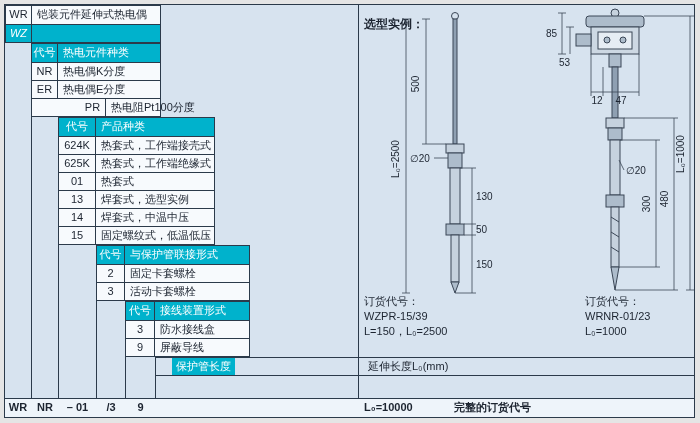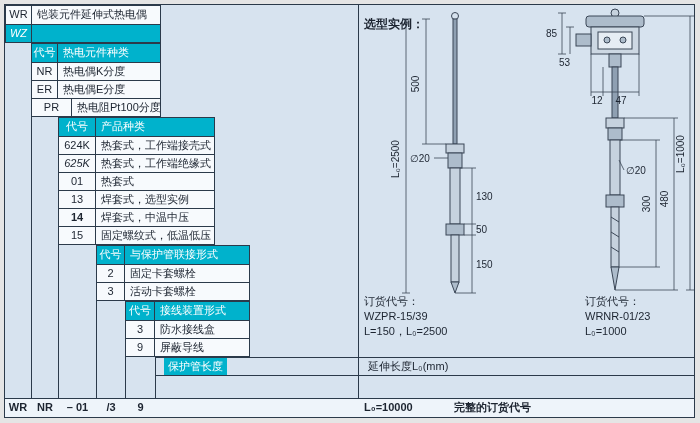--- a/index.html
+++ b/index.html
@@ -12,21 +12,21 @@
   .sec { position:absolute; border:1px solid #2b3a4a; background:#f7fafd; box-sizing:border-box; }
   .trow { display:flex; height:18px; box-sizing:border-box; }
   .trow + .trow { border-top:1px solid #2b3a4a; }
   .ccell { border-right:1px solid #2b3a4a; text-align:center; font-size:11px; line-height:17px; box-sizing:border-box; flex:0 0 auto; }
   .dcell { flex:1; padding-left:5px; font-size:11px; line-height:17px; white-space:nowrap; }
   .cyan { background:#00b2cc; color:#ffffff; }
   .vline { position:absolute; width:1px; background:#2b3a4a; }
   .band { left:5px; top:398px; width:689px; height:19px; background:#eef4fa; border-top:1px solid #2b3a4a; }
   .bseg { position:absolute; top:398px; height:19px; line-height:19px; font-size:11px; font-weight:bold; text-align:center; }
   .lenrow { left:155px; top:357px; width:540px; height:19px; border:1px solid #2b3a4a; }
-  .lenhdr { position:absolute; left:8px; top:0; width:63px; height:17px; line-height:17px; text-align:center; font-size:11px; }
+  .lenhdr { position:absolute; left:16px; top:0; width:63px; height:17px; line-height:17px; text-align:center; font-size:11px; }
   .lenlabel { position:absolute; left:212px; top:0; height:17px; line-height:17px; font-size:11px; white-space:nowrap; }
   .ex-title { left:364px; top:16px; font-size:12px; font-weight:bold; }
   .order { position:absolute; font-size:11px; line-height:15px; white-space:nowrap; }
   svg text { font-family:"Liberation Sans", sans-serif; font-size:10px; fill:#1c2430; }
 </style>
 </head>
 <body>
 
 <div class="canvas">
 
@@ -49,48 +49,48 @@
     </div>
     <div class="trow">
       <div class="ccell" style="width:26px;">NR</div>
       <div class="dcell">热电偶K分度</div>
     </div>
     <div class="trow">
       <div class="ccell" style="width:26px;">ER</div>
       <div class="dcell">热电偶E分度</div>
     </div>
     <div class="trow">
-      <div class="ccell" style="width:40px;">PR</div>
+      <div class="ccell" style="width:26px;margin-left:48px;">PR</div>
       <div class="dcell">热电阻Pt100分度</div>
     </div>
   </div>
 
   <div class="sec" style="left:58px; top:117px; width:157px; height:128px;">
     <div class="trow">
       <div class="ccell cyan" style="width:37px;">代号</div>
       <div class="dcell cyan">产品种类</div>
     </div>
     <div class="trow">
       <div class="ccell" style="width:37px;">624K</div>
       <div class="dcell">热套式，工作端接壳式</div>
     </div>
     <div class="trow">
-      <div class="ccell" style="width:37px;font-style:italic;">625K</div>
+      <div class="ccell" style="width:37px;">625K</div>
       <div class="dcell">热套式，工作端绝缘式</div>
     </div>
     <div class="trow">
       <div class="ccell" style="width:37px;">01</div>
       <div class="dcell">热套式</div>
     </div>
     <div class="trow">
       <div class="ccell" style="width:37px;">13</div>
       <div class="dcell">焊套式，选型实例</div>
     </div>
     <div class="trow">
-      <div class="ccell" style="width:37px;font-weight:bold;">14</div>
+      <div class="ccell" style="width:37px;">14</div>
       <div class="dcell">焊套式，中温中压</div>
     </div>
     <div class="trow">
       <div class="ccell" style="width:37px;">15</div>
       <div class="dcell">固定螺纹式，低温低压</div>
     </div>
   </div>
 
   <div class="sec" style="left:96px; top:245px; width:154px; height:56px;">
     <div class="trow">

